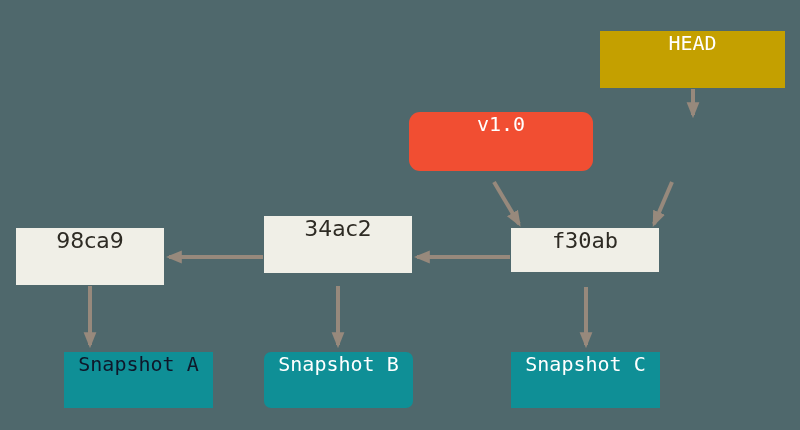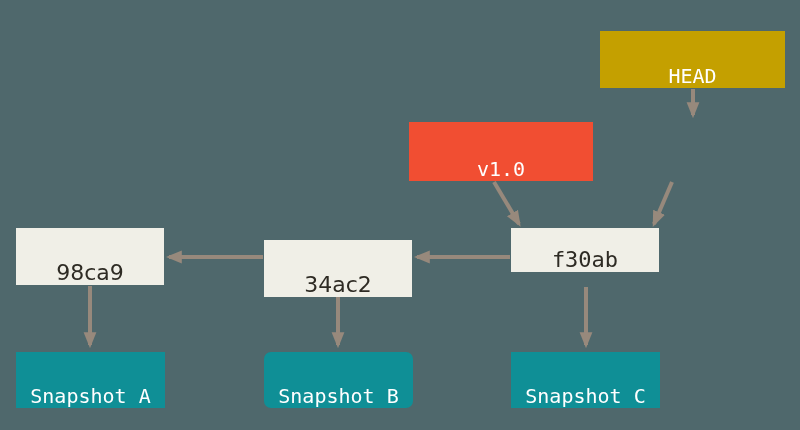--- a/index.html
+++ b/index.html
@@ -9,45 +9,45 @@
   #canvas {
     position: relative;
     width: 800px;
     height: 430px;
     overflow: hidden;
     font-family: "DejaVu Sans Mono", monospace;
   }
   .node {
     position: absolute;
     display: flex;
-    align-items: flex-end;
+    align-items: flex-start;
     justify-content: center;
     box-sizing: border-box;
   }
   .node span {
     white-space: pre;
   }
   .mono-label {
     font-family: "DejaVu Sans Mono", monospace;
     font-size: 20px;
   }
   .mono-label-lg {
     font-family: "DejaVu Sans Mono", monospace;
     font-size: 22px;
   }
   .sans-label {
     font-family: "DejaVu Sans", sans-serif;
     font-size: 22px;
   }
   
   #node-head     { left: 600px; top: 31px;  width: 185px; height: 57px; }
-  #node-v1       { left: 409px; top: 122px; width: 184px; height: 59px; }
+  #node-v1       { left: 409px; top: 112px; width: 184px; height: 59px; border-radius: 11px; }
   #node-master   { left: 601px; top: 121px; width: 183px; height: 59px; }
   #node-98ca9    { left: 16px;  top: 228px; width: 148px; height: 57px; }
-  #node-34ac2    { left: 264px; top: 240px; width: 148px; height: 57px; }
+  #node-34ac2    { left: 264px; top: 216px; width: 148px; height: 57px; }
   #node-f30ab    { left: 511px; top: 228px; width: 148px; height: 44px; }
   #node-snap-a   { left: 16px;  top: 352px; width: 149px; height: 56px; }
   #node-snap-b   { left: 264px; top: 352px; width: 149px; height: 56px; border-radius: 7px; }
   #node-snap-c   { left: 511px; top: 352px; width: 149px; height: 56px; }
 
   #edges-layer {
     position: absolute;
     left: 0; top: 0;
     width: 800px;
     height: 430px;
@@ -92,21 +92,21 @@
   </div>
 
   <div class="node" id="node-34ac2" style="background-color: rgb(240, 239, 231); color: rgb(46, 43, 36);">
     <span class="sans-label">34ac2</span>
   </div>
 
   <div class="node" id="node-f30ab" style="background-color: rgb(240, 239, 231); color: rgb(46, 43, 36);">
     <span class="mono-label-lg">f30ab</span>
   </div>
 
-  <div class="node" id="node-snap-a" style="background-color: rgb(15, 143, 150); color: #ffffff;">
+  <div class="node" id="node-snap-a" style="background-color: rgb(15, 143, 150); color: #0f172a; margin-left: 48px;">
     <span class="mono-label">Snapshot A</span>
   </div>
 
   <div class="node" id="node-snap-b" style="background-color: rgb(15, 143, 150); color: rgb(255, 255, 255);">
     <span class="mono-label">Snapshot B</span>
   </div>
 
   <div class="node" id="node-snap-c" style="background-color: rgb(15, 143, 150); color: rgb(255, 255, 255);">
     <span class="mono-label">Snapshot C</span>
   </div>

